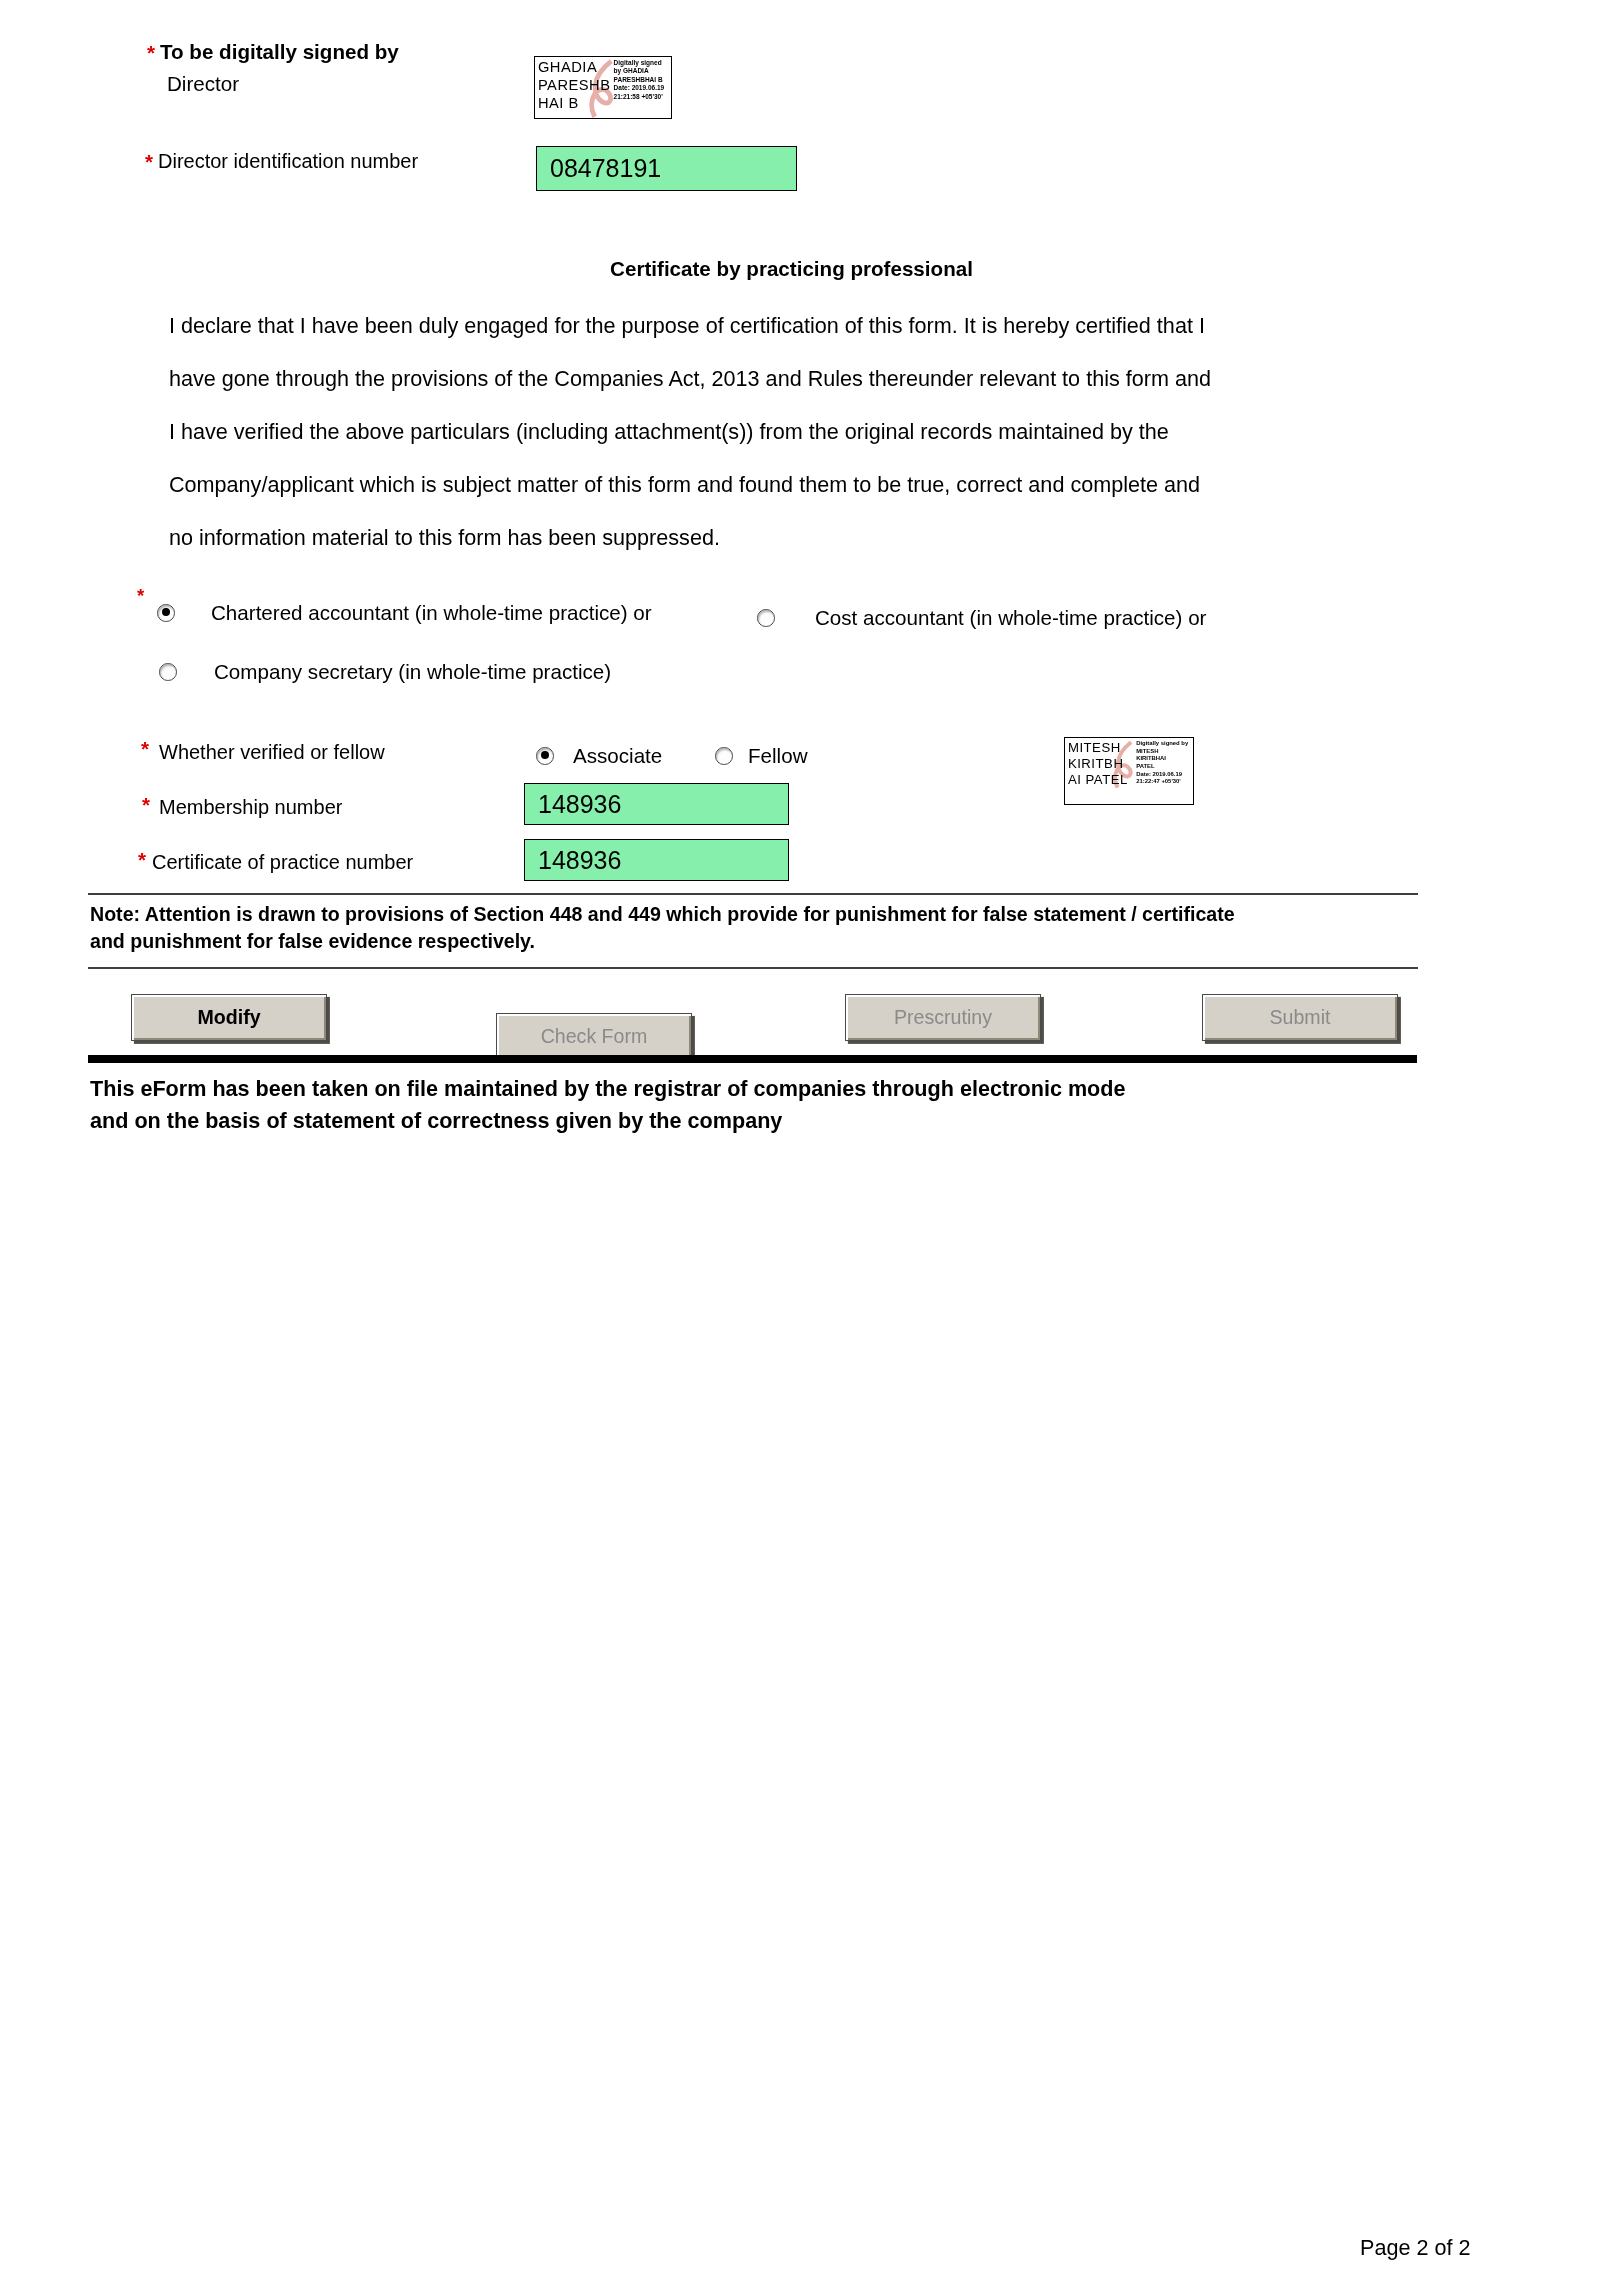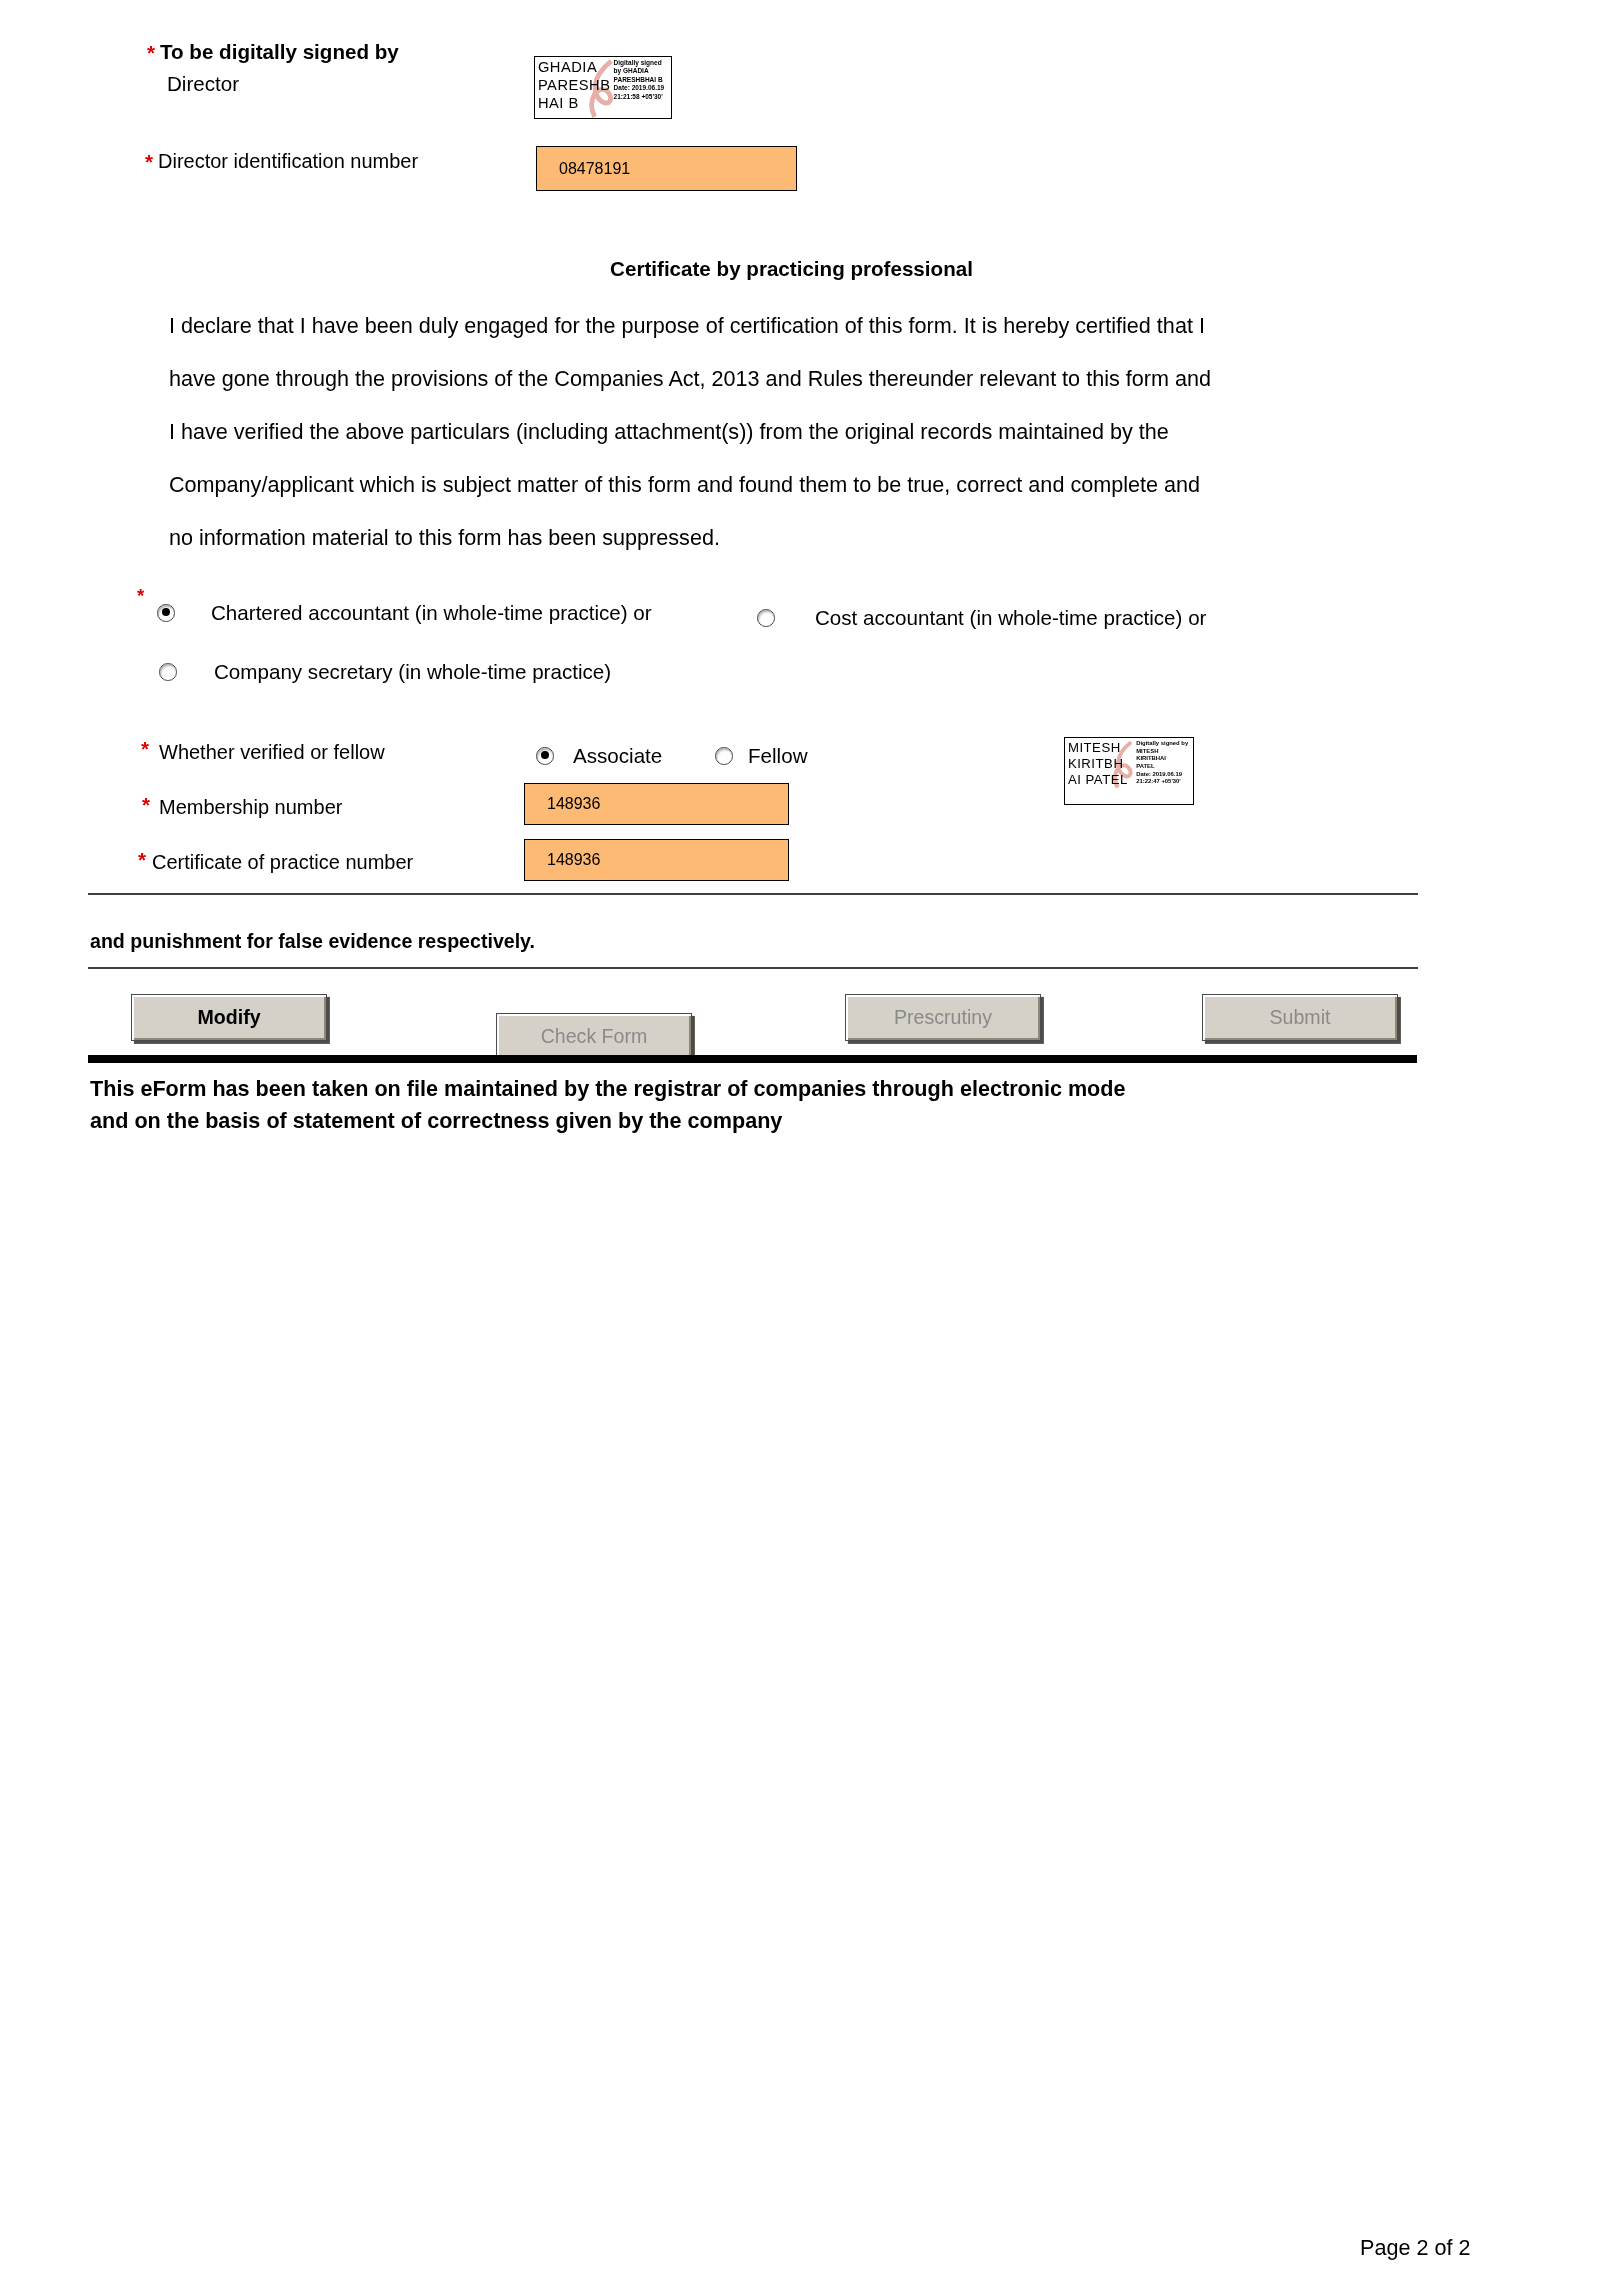--- a/index.html
+++ b/index.html
@@ -4,22 +4,22 @@
 <style>
   html,body{margin:0;padding:0;background:#fff;}
   .page{position:relative;width:1621px;height:2293px;background:#ffffff;
         font-family:"Liberation Sans", sans-serif;color:#000;overflow:hidden;}
   .abs{position:absolute;}
   .req{color:#e00000;font-weight:bold;font-size:20.6px;}
   .b21{font-size:20.6px;font-weight:bold;text-align:right;}
   .r21{font-size:20.6px;}
   .lab{font-size:20px;}
   .para div{font-size:21.6px;line-height:53px;white-space:nowrap;}
-  .fld{border:1px solid #000;background:#fdba74;display:flex;align-items:center;
-       padding-left:22px;font-size:16px;box-sizing:border-box;}
+  .fld{border:1px solid #000;background:#86efac;display:flex;align-items:center;
+       padding-left:13px;font-size:25px;box-sizing:border-box;}
   .radio{width:17.6px;height:17.6px;border-radius:50%;border:1.5px solid #4a4a4a;
          background:#fdfdfd;box-sizing:border-box;
          box-shadow:inset 1px 2px 2px rgba(0,0,0,0.28);}
   .radio.sel::after{content:"";display:block;width:7.8px;height:7.8px;border-radius:50%;
          background:#000;margin:3.4px auto 0 auto;}
   .sig{border:1px solid #000;background:#fff;display:flex;overflow:hidden;box-sizing:border-box;}
   .sig .big{position:relative;z-index:2;padding:2px 1px 0 2.9px;line-height:1.22;letter-spacing:0.5px;}
   .sig .small{position:relative;z-index:2;line-height:1.3;padding:2px 1px 0 2px;}
   .sig svg{position:absolute;z-index:1;}
   .btn{width:196px;height:47px;background:#d5d1c9;border:1px solid #4a4a4a;
@@ -115,20 +115,21 @@
     <span>148936</span>
   </div>
 
   <span class="abs req" style="left:138px;top:848px;">*</span>
   <div class="abs lab" style="left:152px;top:851px;">Certificate of practice number</div>
   <div class="abs fld" style="left:524px;top:839px;width:265px;height:42px;">
     <span>148936</span>
   </div>
 
   <div class="abs sep" style="left:88px;top:893px;width:1330px;"></div>
+  <div class="abs note" style="left:90px;top:903px;">Note: Attention is drawn to provisions of Section 448 and 449 which provide for punishment for false statement / certificate</div>
   <div class="abs note" style="left:90px;top:930px;">and punishment for false evidence respectively.</div>
   <div class="abs sep" style="left:88px;top:967px;width:1330px;"></div>
 
   <div class="abs btn" style="left:131px;top:994px;font-weight:bold;">Modify</div>
   <div class="abs btn disabled" style="left:496px;top:994px;margin-top:19px;">Check Form</div>
   <div class="abs btn disabled" style="left:845px;top:994px;">Prescrutiny</div>
   <div class="abs btn disabled" style="left:1202px;top:994px;">Submit</div>
 
   <div class="abs bar" style="left:88px;top:1055px;width:1329px;"></div>
 

